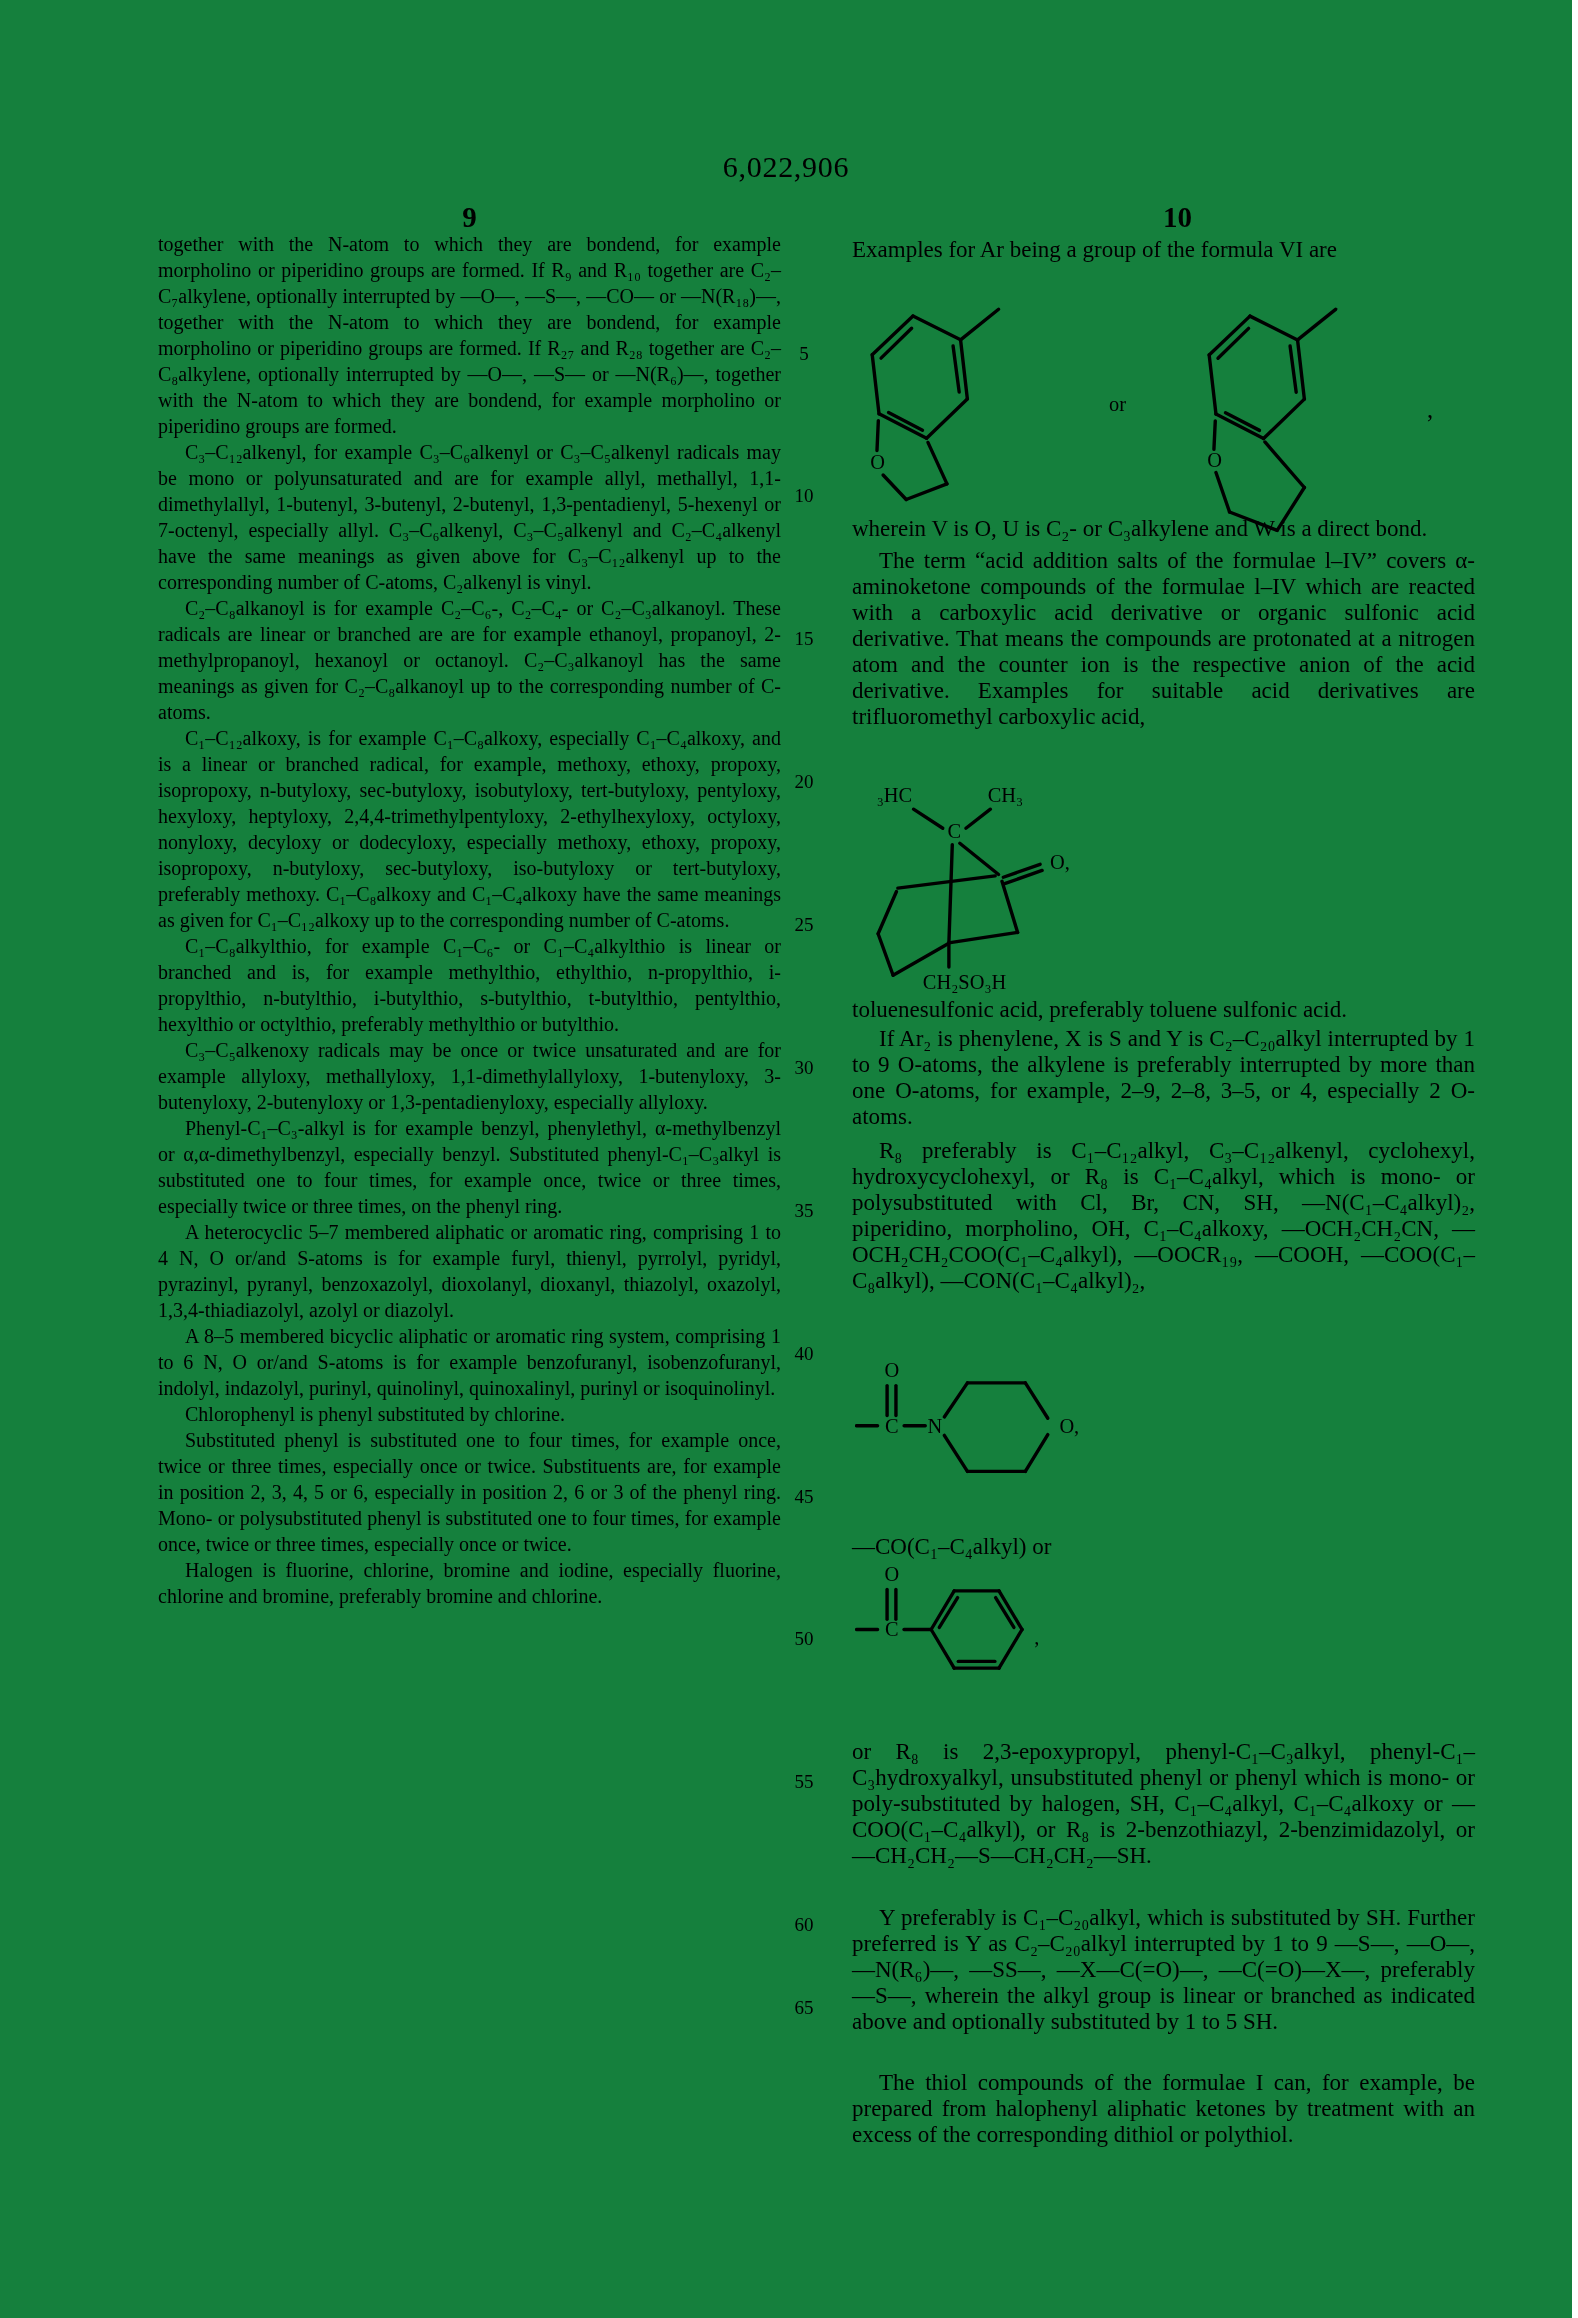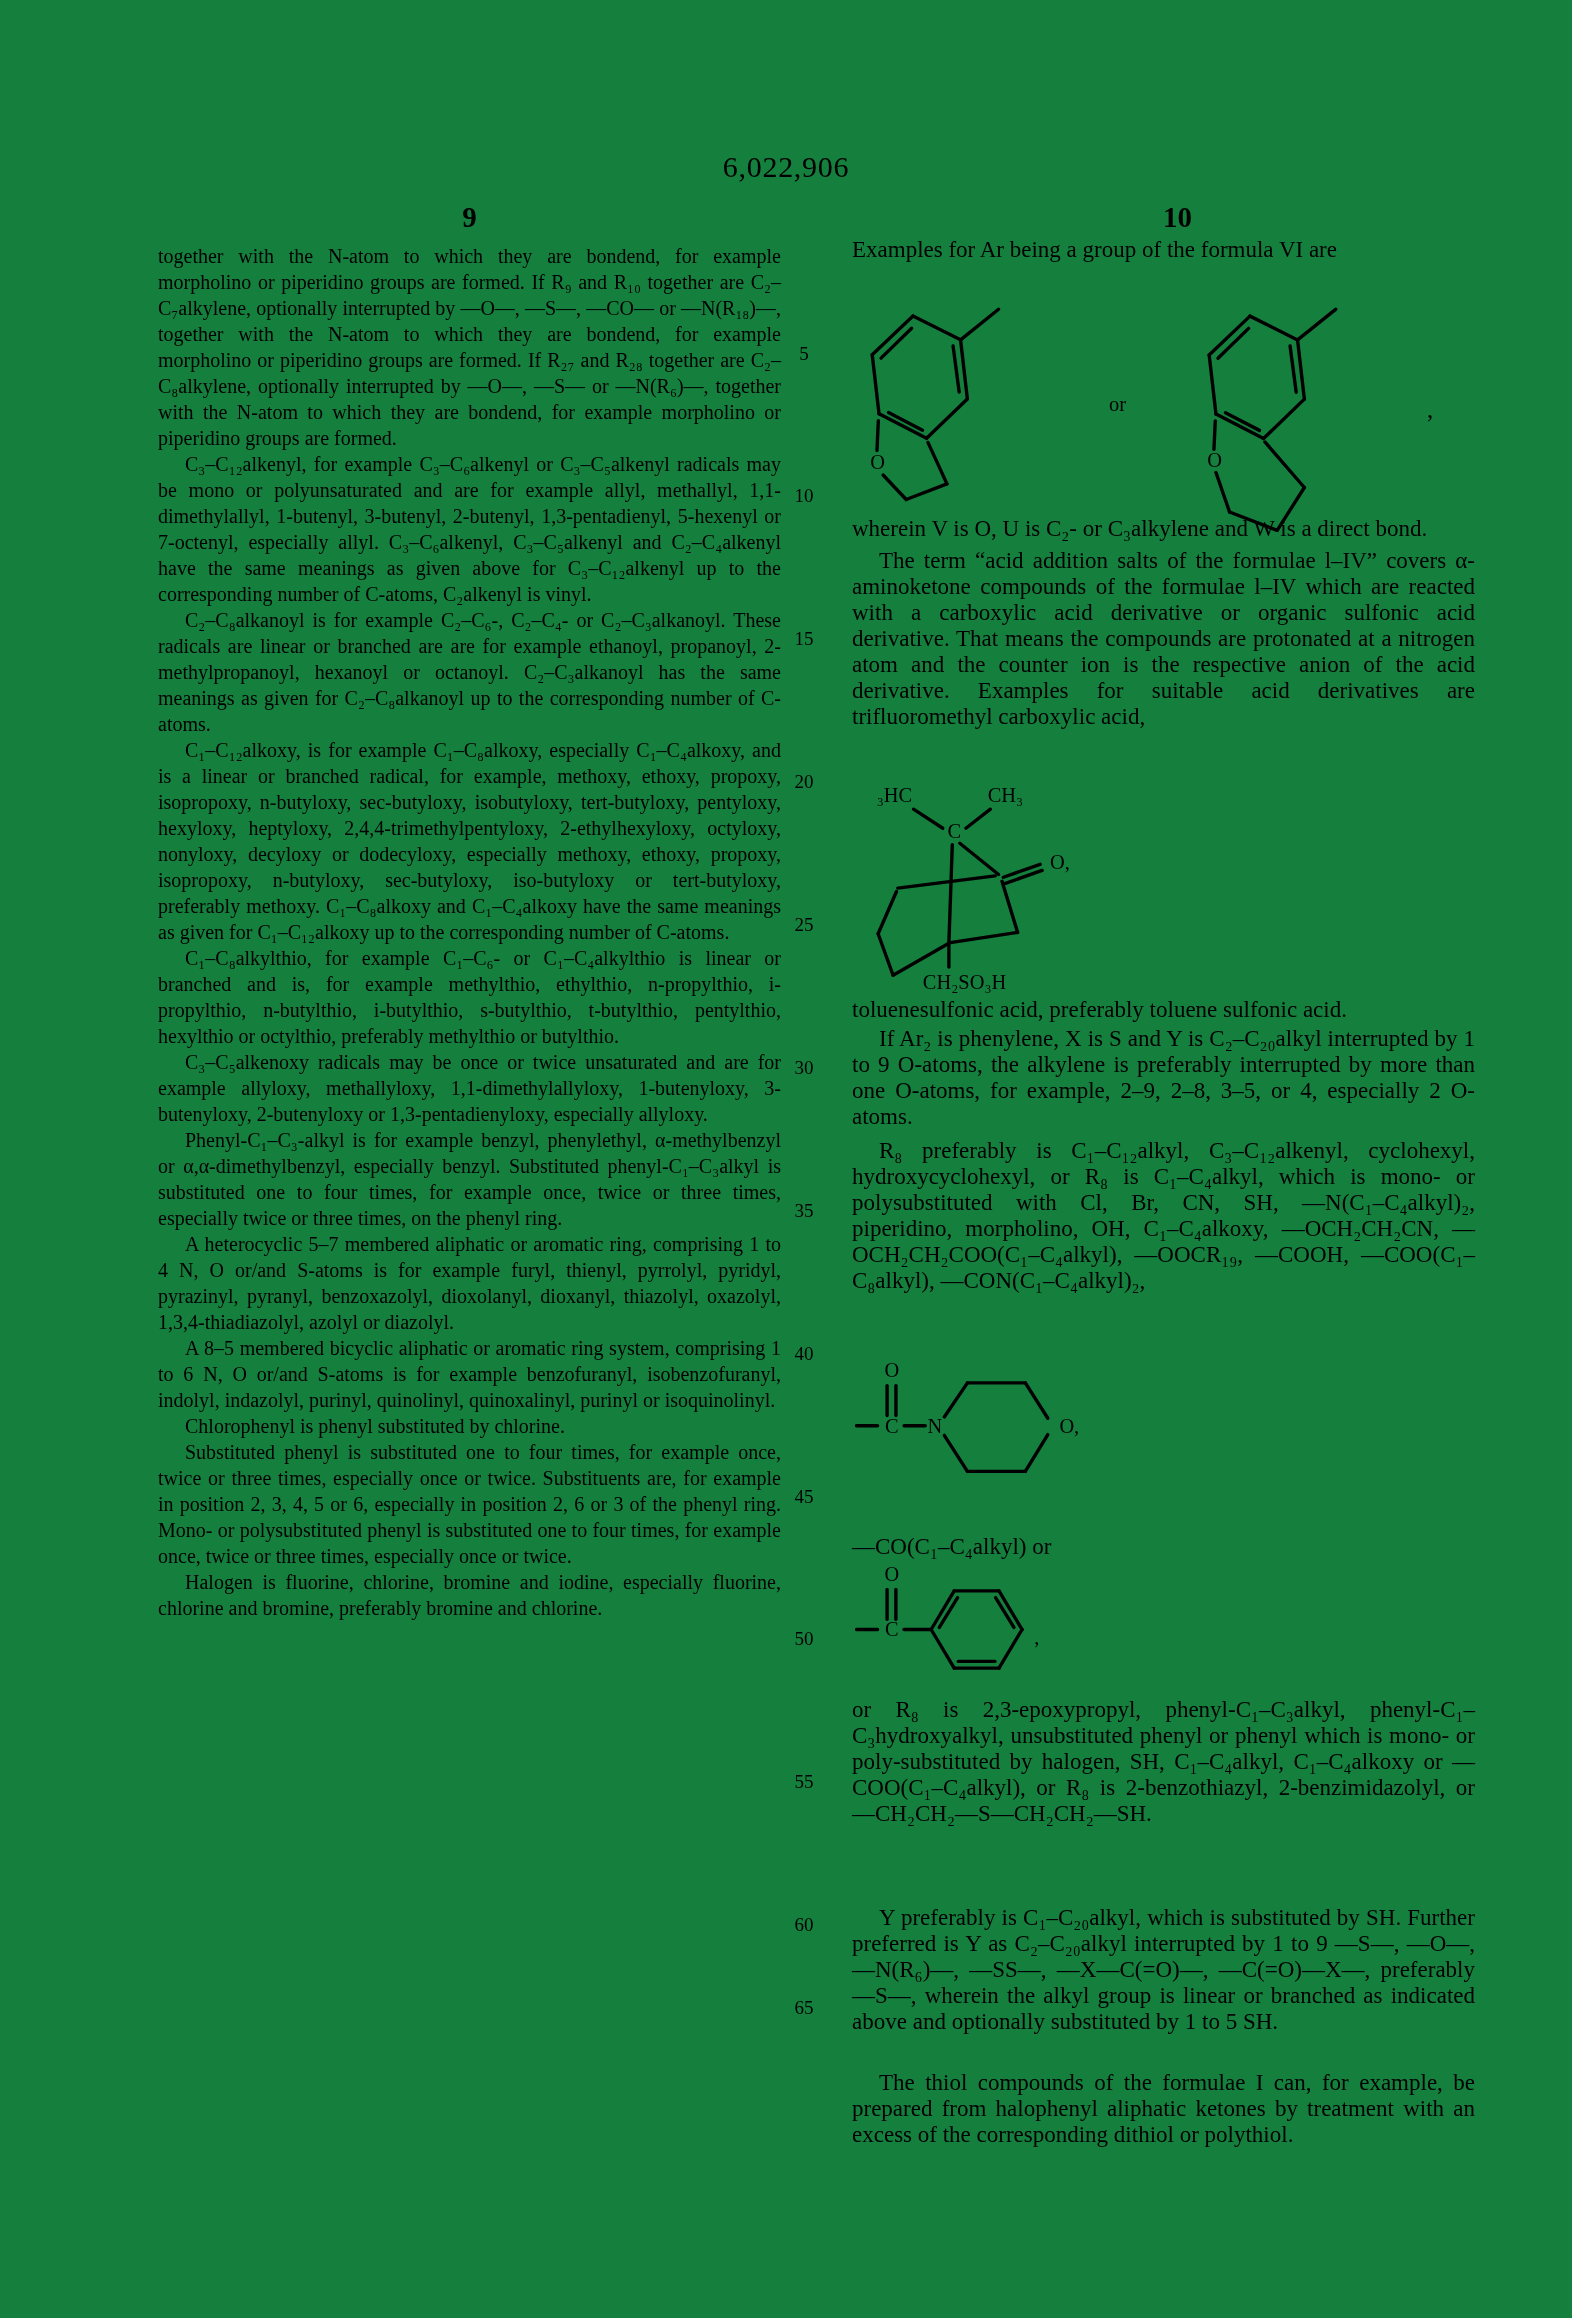--- a/index.html
+++ b/index.html
@@ -20,21 +20,21 @@
     position:absolute; top:201px; width:177px;
     text-align:center; font-size:29px; font-weight:bold;
   }
   .colnum-left{left:381px;}
   .colnum-right{left:1089px;}
   .textcol{
     position:absolute; width:623px;
     font-size:20px; line-height:26px; text-align:justify;
     text-justify:inter-word;
   }
-  .leftcol{left:158px; top:243px;}
+  .leftcol{left:158px; top:231px;}
   .rblock{position:absolute; left:852px; width:623px;
     font-size:23px; line-height:26px; text-align:justify;}
   p{margin:0; padding:0; text-indent:27px;}
   .noindent{text-indent:0;}
   .ln{
     position:absolute; left:782px; width:44px; text-align:center;
     font-size:19px; line-height:20.4px;
   }
   .structrow{position:absolute; left:852px; top:289px; width:640px; height:286px;}
   .structrow .s1{position:absolute; left:12.2px; top:8.2px;}
@@ -203,21 +203,21 @@
     <line x1="212" y1="158" x2="146" y2="158"></line>
     <line x1="146" y1="158" x2="112" y2="101"></line>
     <line x1="124" y1="98" x2="151" y2="54"></line>
     <line x1="207" y1="54" x2="234" y2="98"></line>
     <line x1="206" y1="148" x2="152" y2="148"></line>
     <text x="54" y="30" text-anchor="middle">O</text>
     <text x="54" y="111" text-anchor="middle">C</text>
     <text x="264" y="122" text-anchor="start">,</text>
   </svg>
 
-  <div class="rblock" style="top:1697px">
+  <div class="rblock" style="top:1739px">
     <p class="noindent">or R₈ is 2,3-epoxypropyl, phenyl-C₁–C₃alkyl, phenyl-C₁–C₃hydroxyalkyl, unsubstituted phenyl or phenyl which is mono- or poly-substituted by halogen, SH, C₁–C₄alkyl, C₁–C₄alkoxy or —COO(C₁–C₄alkyl), or R₈ is 2-benzothiazyl, 2-benzimidazolyl, or —CH₂CH₂—S—CH₂CH₂—SH.</p>
   </div>
 
   <div class="rblock" style="top:1905px">
     <p>Y preferably is C₁–C₂₀alkyl, which is substituted by SH. Further preferred is Y as C₂–C₂₀alkyl interrupted by 1 to 9 —S—, —O—, —N(R₆)—, —SS—, —X—C(=O)—, —C(=O)—X—, preferably —S—, wherein the alkyl group is linear or branched as indicated above and optionally substituted by 1 to 5 SH.</p>
   </div>
 
   <div class="rblock" style="top:2070px">
     <p>The thiol compounds of the formulae I can, for example, be prepared from halophenyl aliphatic ketones by treatment with an excess of the corresponding dithiol or polythiol.</p>
   </div>

